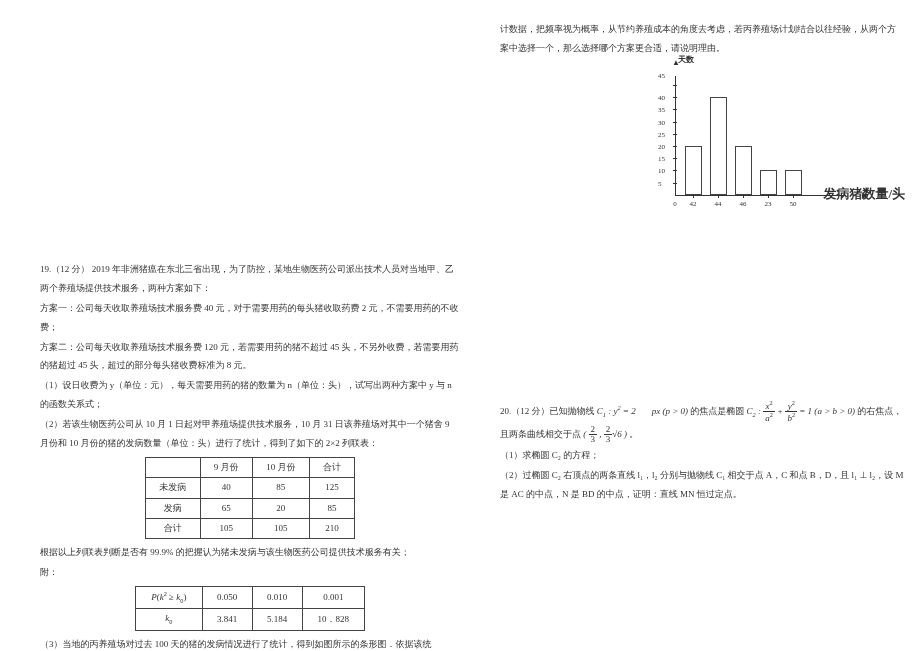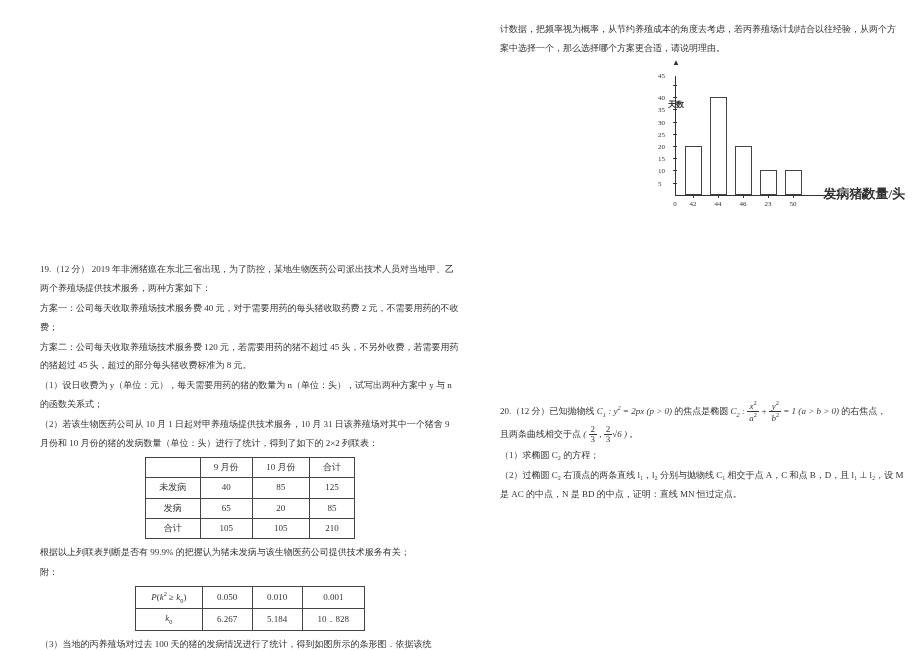--- a/index.html
+++ b/index.html
@@ -71,21 +71,21 @@
     position: absolute;
     bottom: 19px;
     width: 17px;
     background: #fff;
     border: 1px solid #444;
   }
   .tick { position: absolute; left: 23px; width: 4px; height: 1px; background: #333; }
   .xtick { position: absolute; bottom: 16px; width: 1px; height: 4px; background: #333; }
   .arrow-y { position: absolute; left: 22px; top: -5px; font-size: 8px; line-height: 1;}
   .arrow-x { position: absolute; right: -8px; bottom: 14px; font-size: 8px; line-height: 1;}
-  .axis-title-y { position: absolute; left: 18px; top: -8px; font-size: 8px; font-weight: bold; line-height: 1; margin-top: 45px;}
+  .axis-title-y { position: absolute; left: 28px; top: -8px; font-size: 8px; font-weight: bold; line-height: 1;}
   .axis-title-x { position: absolute; right: -45px; bottom: 14px; font-size: 13px; font-weight: bold; line-height: 1;}
   .frac {
     display: inline-block;
     vertical-align: middle;
     text-align: center;
     font-family: "Times New Roman", serif;
     font-style: normal;
     line-height: 1.05;
   }
   .frac .num { display: block; border-bottom: 1px solid #333; padding: 0 2px; }
@@ -138,21 +138,21 @@
   <table class="data" style="width:230px;">
     <tbody>
         <tr>
       <td><span class="math" style="font-style:italic;">P</span>(<span class="math">k</span><span class="sup">2</span> ≥ <span class="math">k</span><span class="sub">0</span>)</td>
       <td>0.050</td>
       <td>0.010</td>
       <td>0.001</td>
     </tr>
     <tr>
       <td><span class="math">k</span><span class="sub">0</span></td>
-      <td>6.267</td>
+      <td>3.841</td>
       <td>5.184</td>
       <td>10．828</td>
     </tr>
   </tbody>
     </table>
 
   <p class="para">（3）当地的丙养殖场对过去 100 天的猪的发病情况进行了统计，得到如图所示的条形图．依据该统</p>
 </div>
 
 <div class="col col-right">
@@ -201,21 +201,21 @@
       <div class="xlab" style="left:118px;">23</div>
     <div class="xtick" style="left:143px;"></div>
       <div class="xlab" style="left:143px;">50</div>
     <div class="xlab" style="left:25px;">0</div>
   </div>
 </div>
 
 <div class="col col-right-bottom">
   <p class="para">
     <span>20.（12 分）已知抛物线 </span>
-    <span class="math"><span style="font-style:italic;">C</span><span class="sub">1</span> : <span style="font-style:italic;">y</span><span class="sup">2</span> = 2<span style="font-style:italic;">px</span> (<span style="font-style:italic;">p</span> &gt; 0)</span>
+    <span class="math"><span style="font-style:italic;">C</span><span class="sub">1</span> : <span style="font-style:italic;">y</span><span class="sup">2</span> = 2<span style="font-style:italic;padding-left:16px;">px</span> (<span style="font-style:italic;">p</span> &gt; 0)</span>
     <span> 的焦点是椭圆 </span>
     <span class="math"><span style="font-style:italic;">C</span><span class="sub">2</span> :
       <span class="frac"><span class="num"><span style="font-style:italic;">x</span><span class="sup">2</span></span><span class="den"><span style="font-style:italic;">a</span><span class="sup">2</span></span></span>
       +
       <span class="frac"><span class="num"><span style="font-style:italic;">y</span><span class="sup">2</span></span><span class="den"><span style="font-style:italic;">b</span><span class="sup">2</span></span></span>
       = 1 (<span style="font-style:italic;">a</span> &gt; <span style="font-style:italic;">b</span> &gt; 0)
     </span>
     <span> 的右焦点，</span>
   </p>
   <p class="para">

